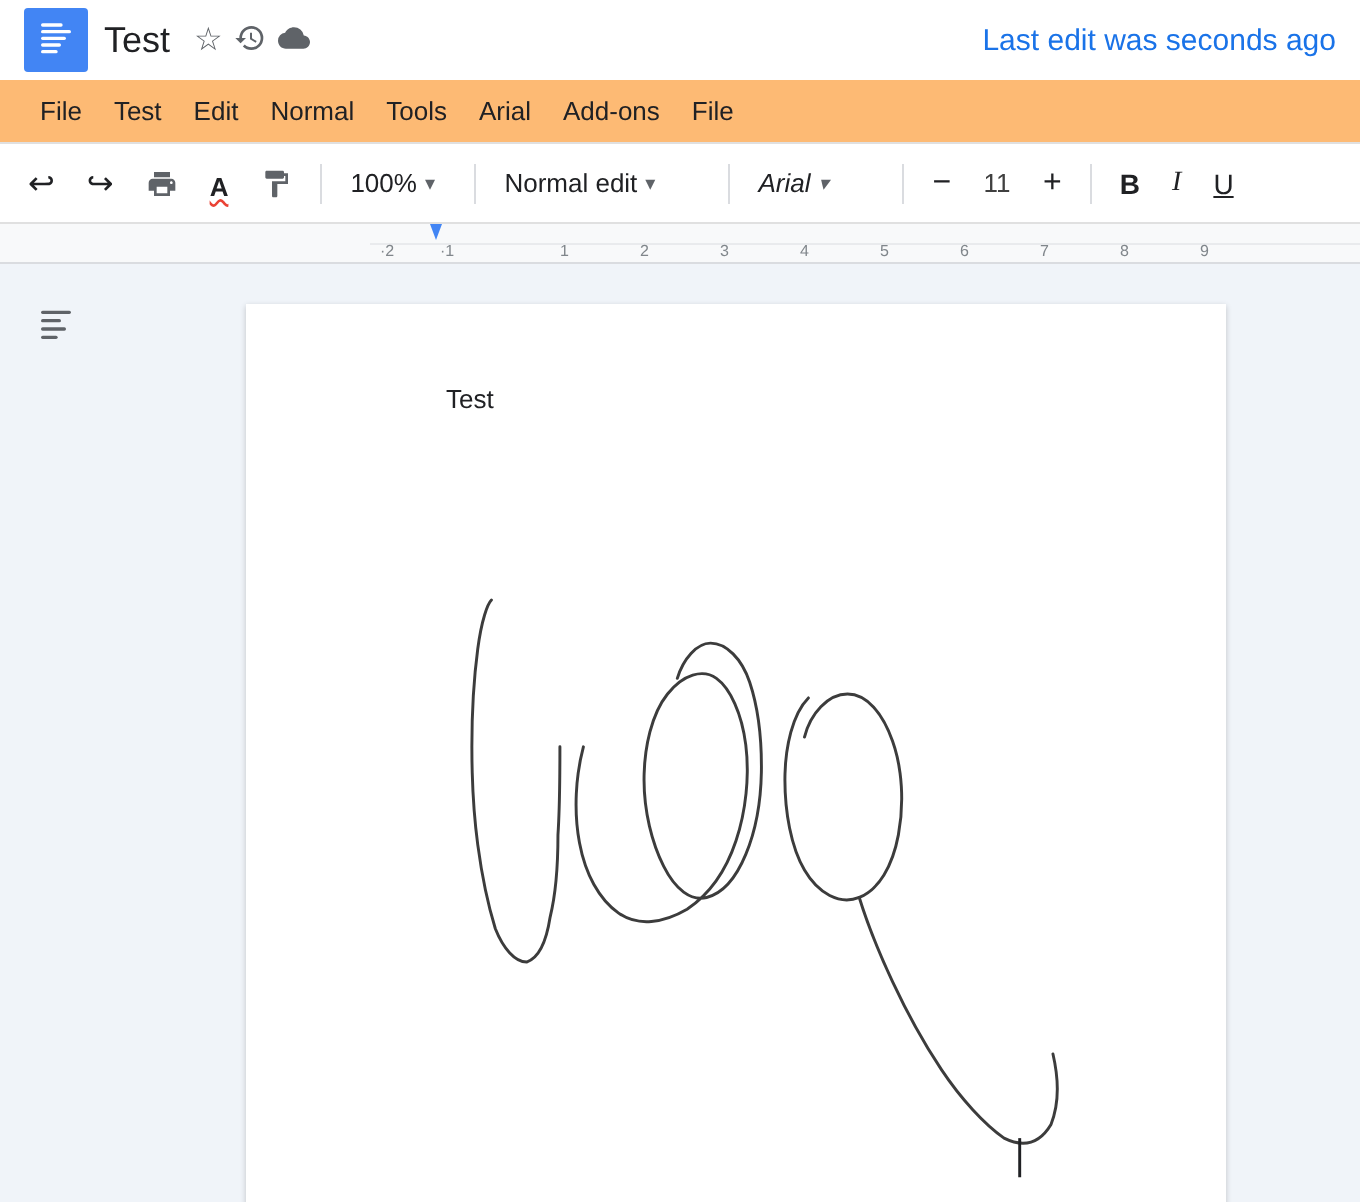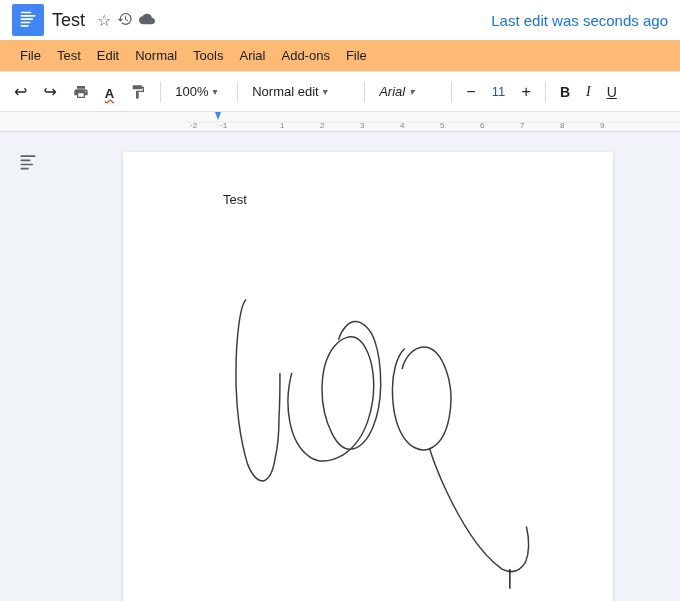--- a/index.html
+++ b/index.html
@@ -98,21 +98,21 @@
     .zoom-select { min-width: 60px; }
     .style-select { min-width: 110px; }
     .font-select { min-width: 70px; font-style: italic; }
     .font-size-container {
       display: flex; align-items: center; gap: 2px;
     }
     .font-size-input {
       width: 30px; text-align: center;
       border: none; background: none;
       font-size: 13px;
-      color: #1d4ed8;
+      color: #404040;
     }
     .bold { font-weight: bold; font-size: 14px; }
     .italic { font-style: italic; font-size: 14px; font-family: Georgia, serif; }
     .underline { text-decoration: underline; font-size: 14px; }
     .chevron { font-size: 10px; color: #5f6368; }
 
     
     .ruler {
       background: #f8f9fa;
       border-bottom: 1px solid #dadce0;

